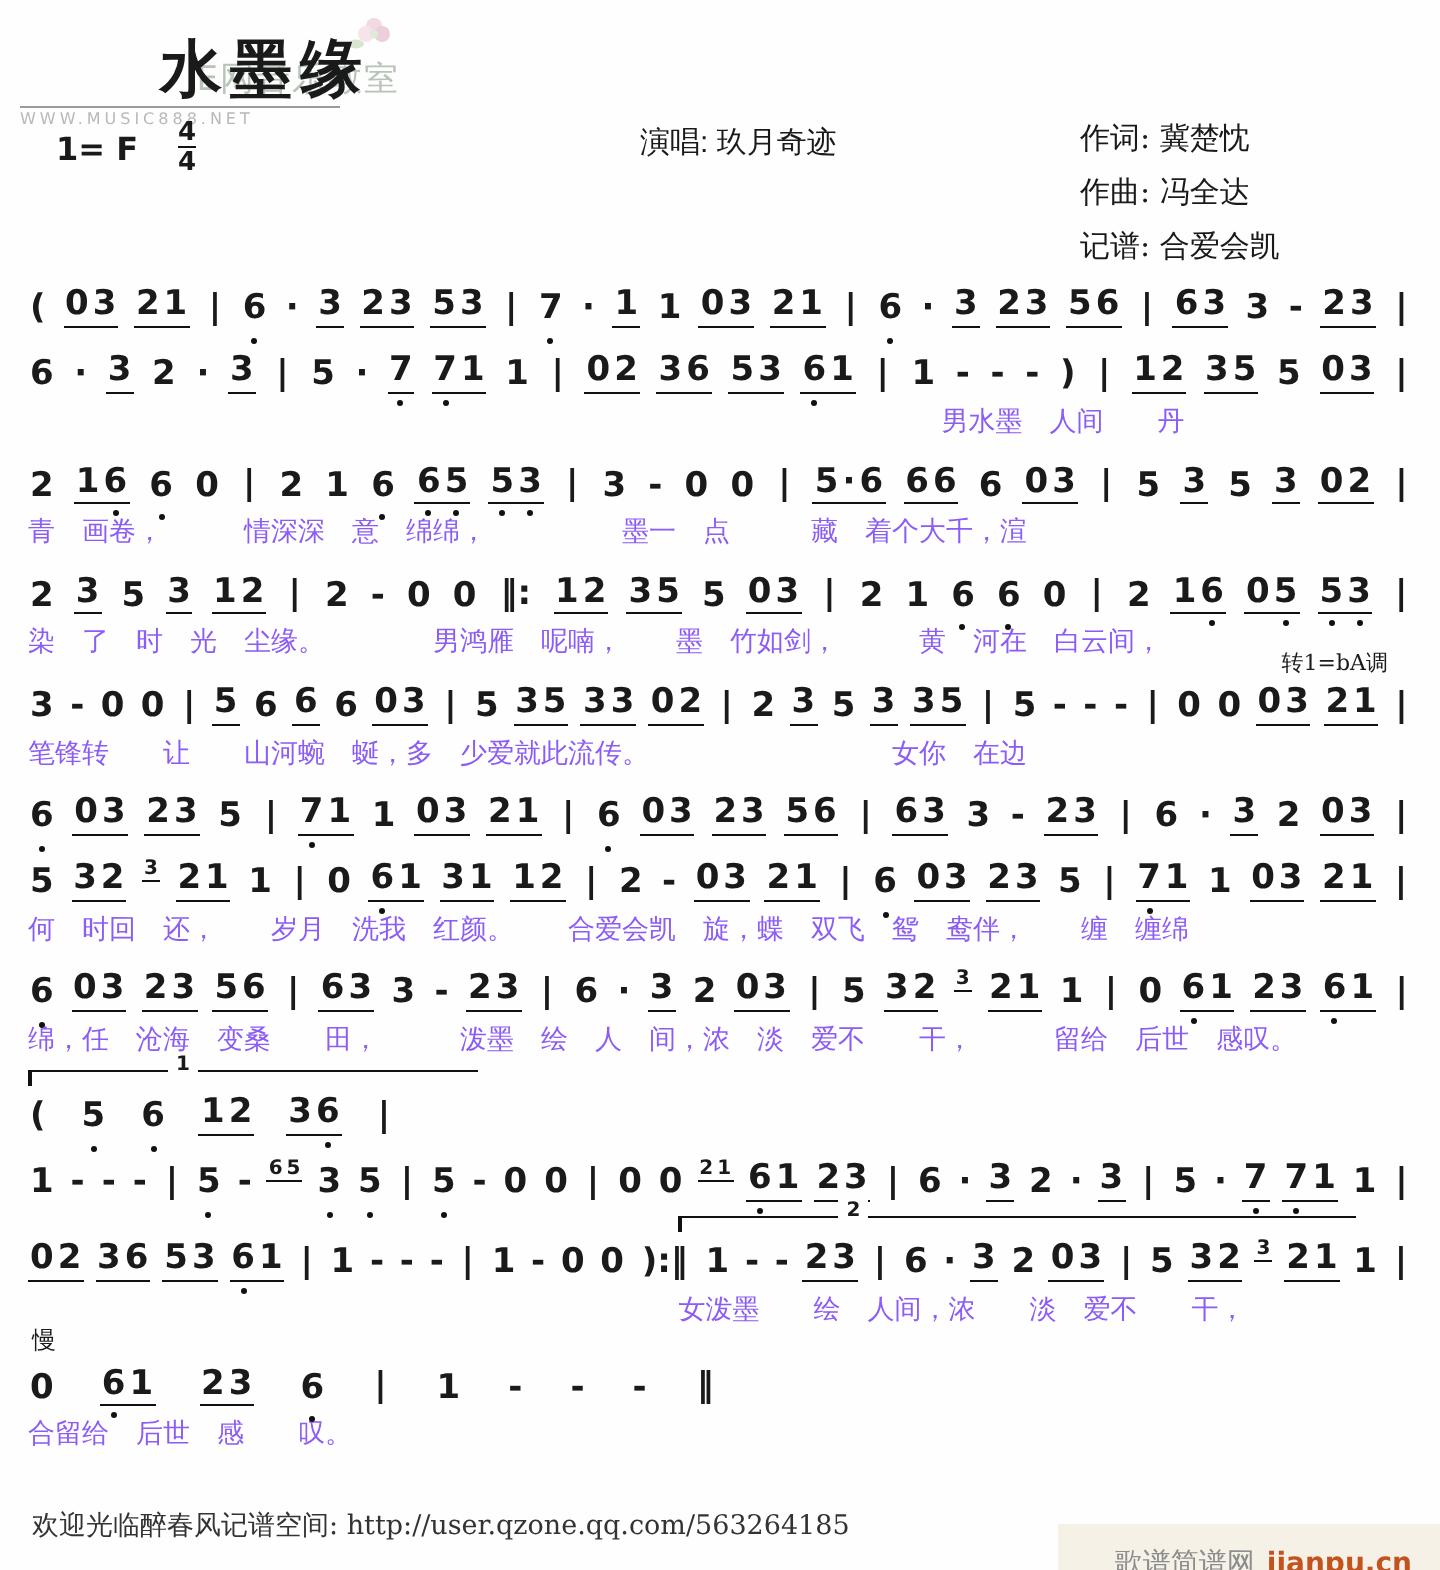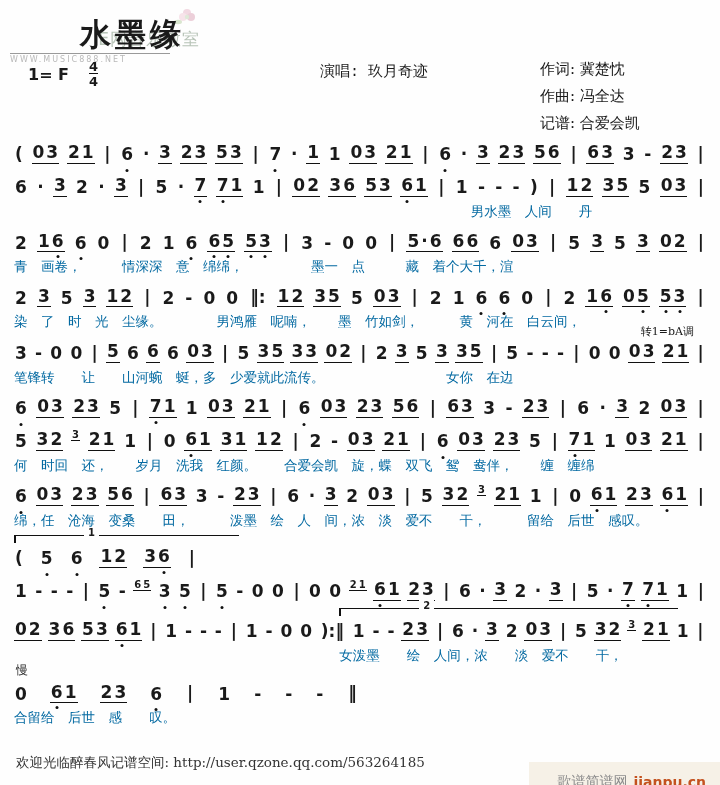--- a/index.html
+++ b/index.html
@@ -13,36 +13,36 @@
   .logo{position:absolute;left:10px;top:6px;width:190px;}
   .logo-top{display:flex;align-items:flex-end;gap:0;flex-direction:column;}
   .logo-text{font-size:17px;color:#b8c4b8;letter-spacing:1px;font-family:"DejaVu Sans",sans-serif;}
   .logo-rule{border-bottom:1px solid #9a9a9a;margin:2px 0 1px 0;width:160px;}
   .logo-url{font-size:8px;color:#b9b9b9;letter-spacing:2px;}
   .keysig{position:absolute;left:28px;top:60px;font-weight:bold;font-size:16px;display:flex;align-items:center;gap:20px;}
   .frac{display:inline-flex;flex-direction:column;align-items:center;line-height:1;font-size:13px;}
   .frac .den{border-top:1.5px solid #111;padding-top:1px;}
   .title{position:absolute;left:80px;right:0;top:14px;margin:0;text-align:left;
          font-family:"DejaVu Serif","Liberation Serif",serif;font-size:31px;font-weight:bold;letter-spacing:4px;}
-  .performer{position:absolute;left:320px;top:62px;font-size:15px;font-family:Liberation Mono, monospace;}
+  .performer{position:absolute;left:320px;top:62px;font-size:15px;font-family:Liberation Sans, sans-serif;}
   .credits{position:absolute;left:540px;top:56px;font-size:15px;line-height:27px;font-family:"DejaVu Serif","Liberation Serif",serif;}
   
   .score{position:absolute;left:14px;right:14px;top:138px;}
   .system{position:relative;margin-bottom:7px;}
   .notes{display:flex;justify-content:space-between;align-items:flex-end;
          font-weight:bold;font-size:17px;height:26px;}
   .notes.left{justify-content:flex-start;gap:16px;}
   .tok,.grp,.bar{display:inline-flex;align-items:flex-end;}
   .grp{border-bottom:1.8px solid #111;padding-bottom:1px;}
   .n{position:relative;display:inline-block;padding:0 1px;line-height:1.1;}
   .db{position:absolute;left:50%;bottom:-8px;width:3px;height:3px;border-radius:50%;
       background:#111;transform:translateX(-50%);}
   .grace{font-size:10px;border-bottom:1.2px solid #111;margin-bottom:10px;font-weight:bold;}
   .bar{padding:0 2px;font-weight:bold;}
-  .lyrics{font-family:"DejaVu Serif","Liberation Serif",serif;font-size:13.5px;color:#0369a1;
+  .lyrics{font-family:"DejaVu Serif","Liberation Serif",serif;font-size:13.5px;color:#8b5cf6;
           white-space:pre;margin-top:6px;line-height:1.2;}
   .lyr-right{padding-left:66%;}
   .lyr-mid{padding-left:47%;}
   .volta{position:relative;border-top:1.5px solid #111;height:6px;margin:4px 0 0 0;}
   .volta::before{content:'';position:absolute;left:0;top:-1px;width:1.5px;height:8px;background:#111;}
   .volta-label{position:absolute;top:-9px;left:70px;background:#fefefe;padding:0 4px;font-size:10px;font-weight:bold;}
   .volta.v2{margin-left:47%;width:49%;}
   .volta.v2 .volta-label{left:80px;}
   .ann{position:absolute;right:12px;top:-13px;font-size:11px;font-family:"DejaVu Serif","Liberation Serif",serif;}
   .tempo{position:absolute;left:2px;top:-15px;font-size:12px;font-family:"DejaVu Serif","Liberation Serif",serif;}

